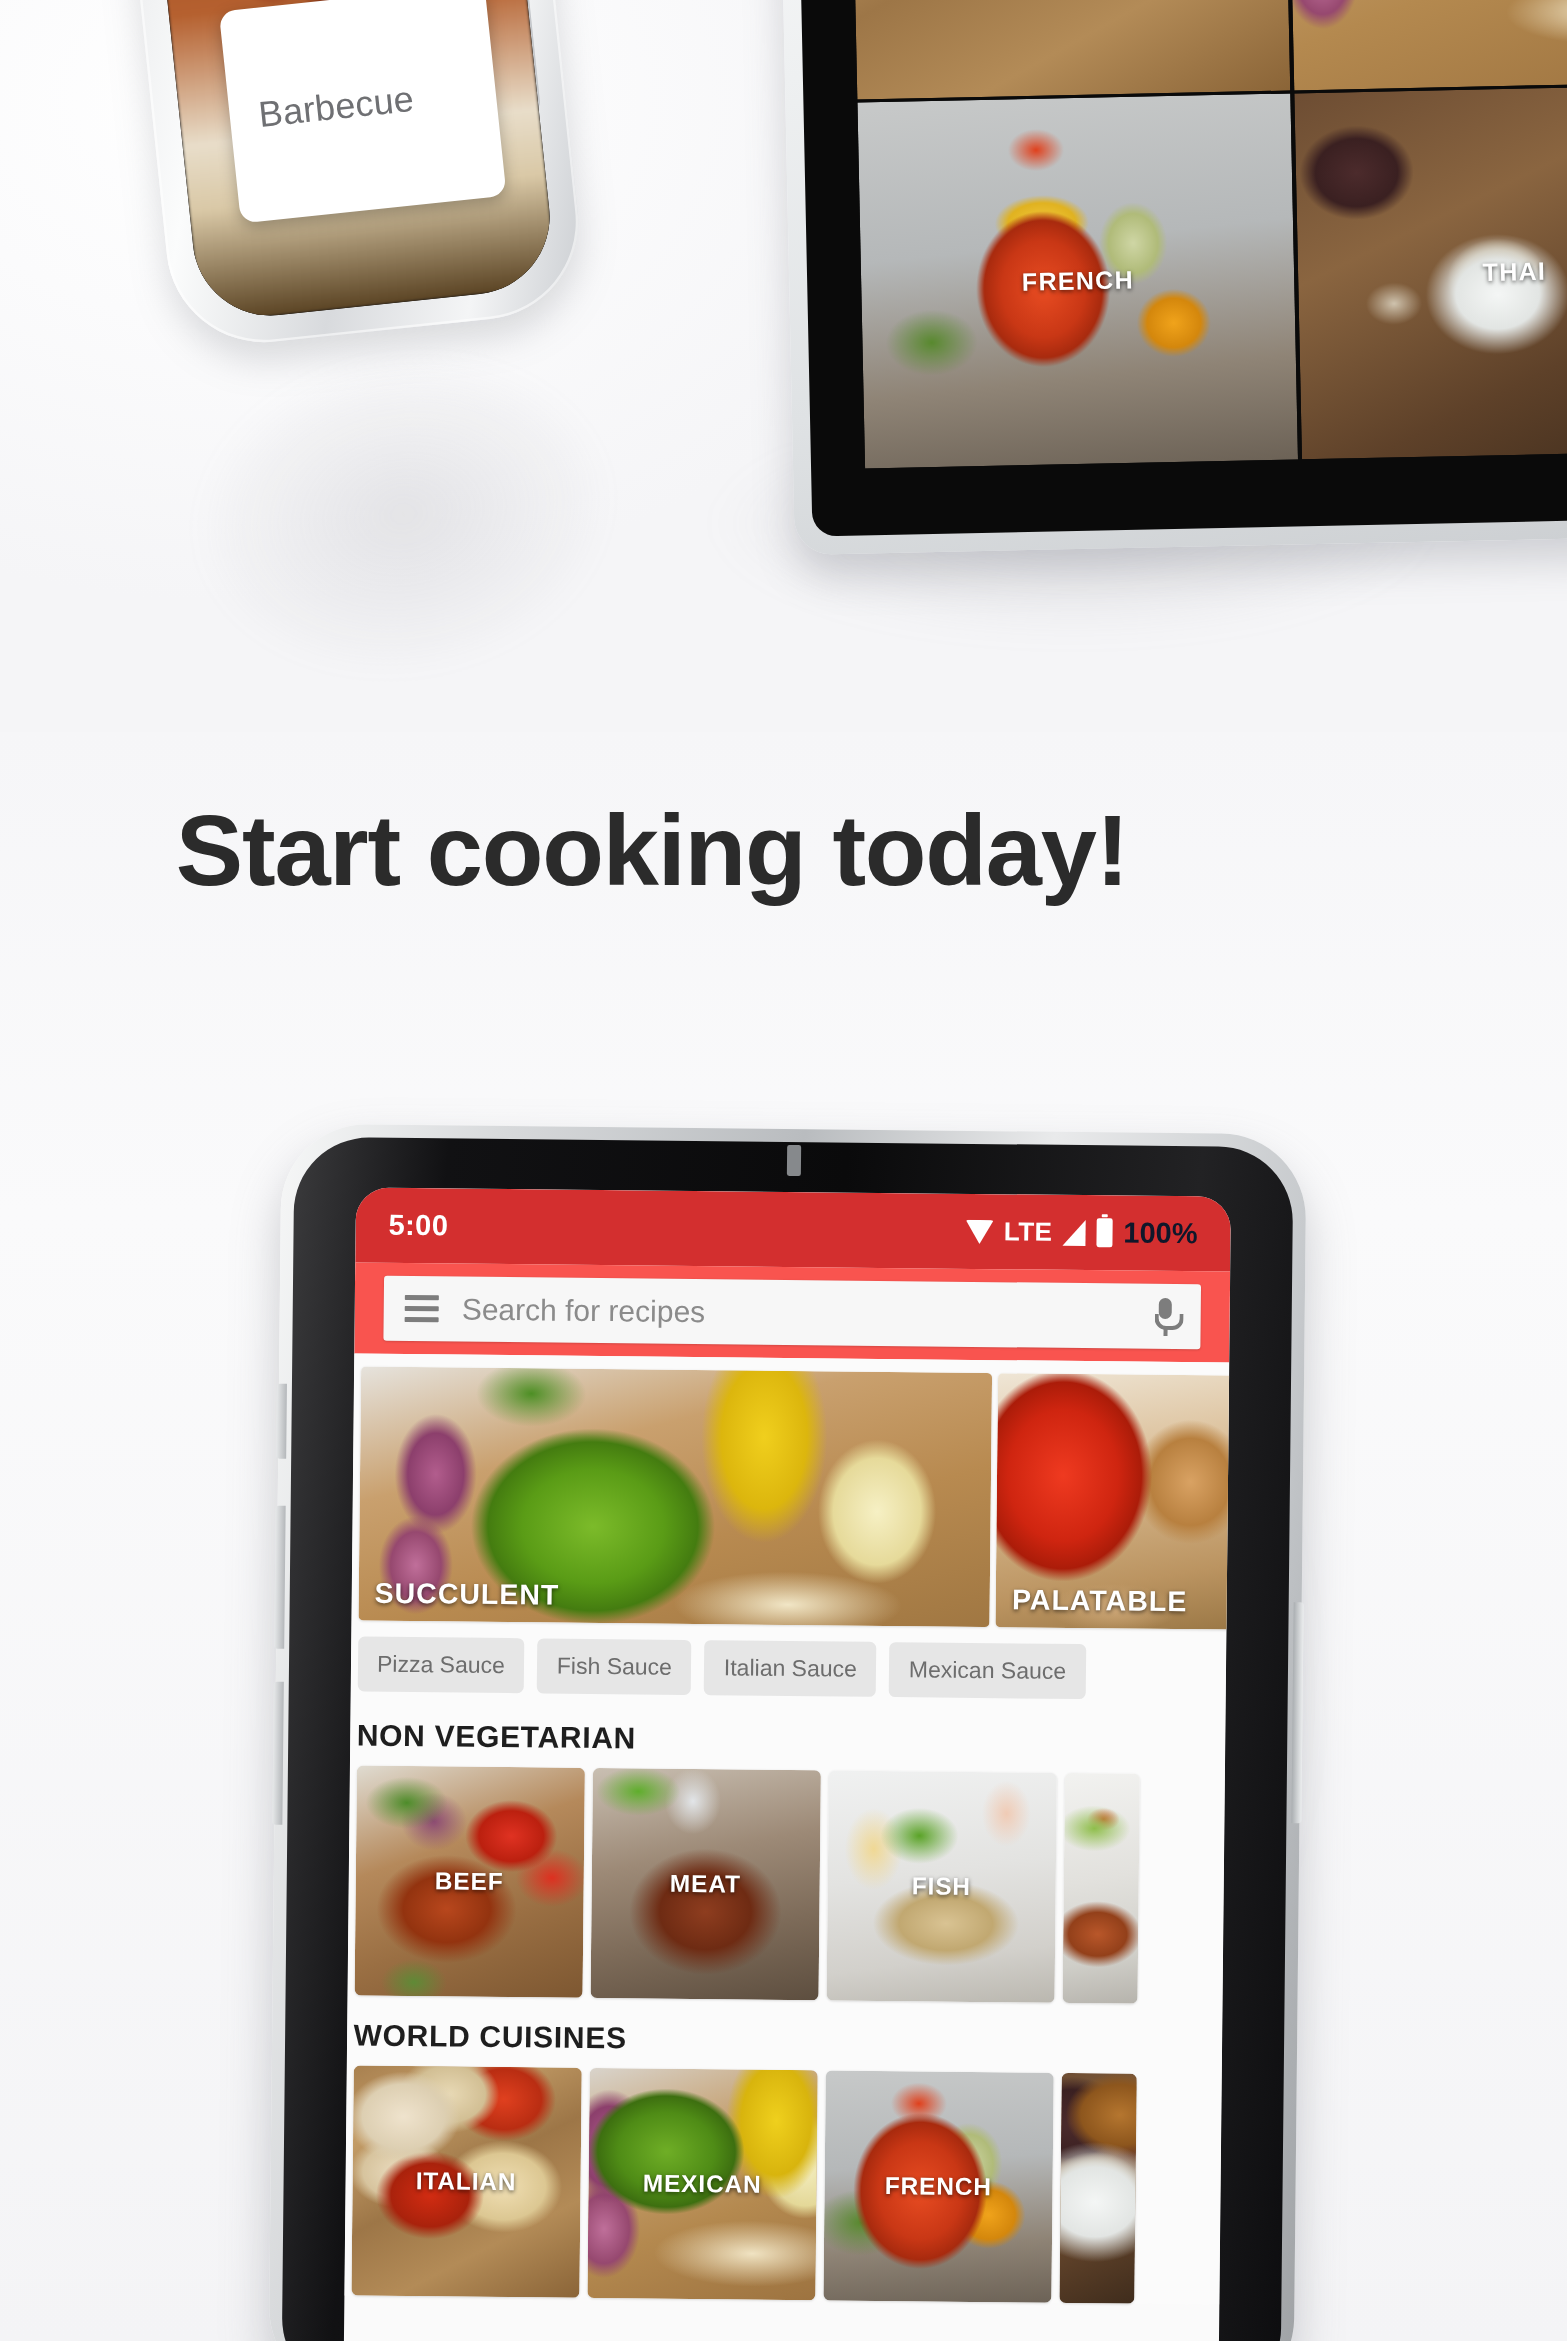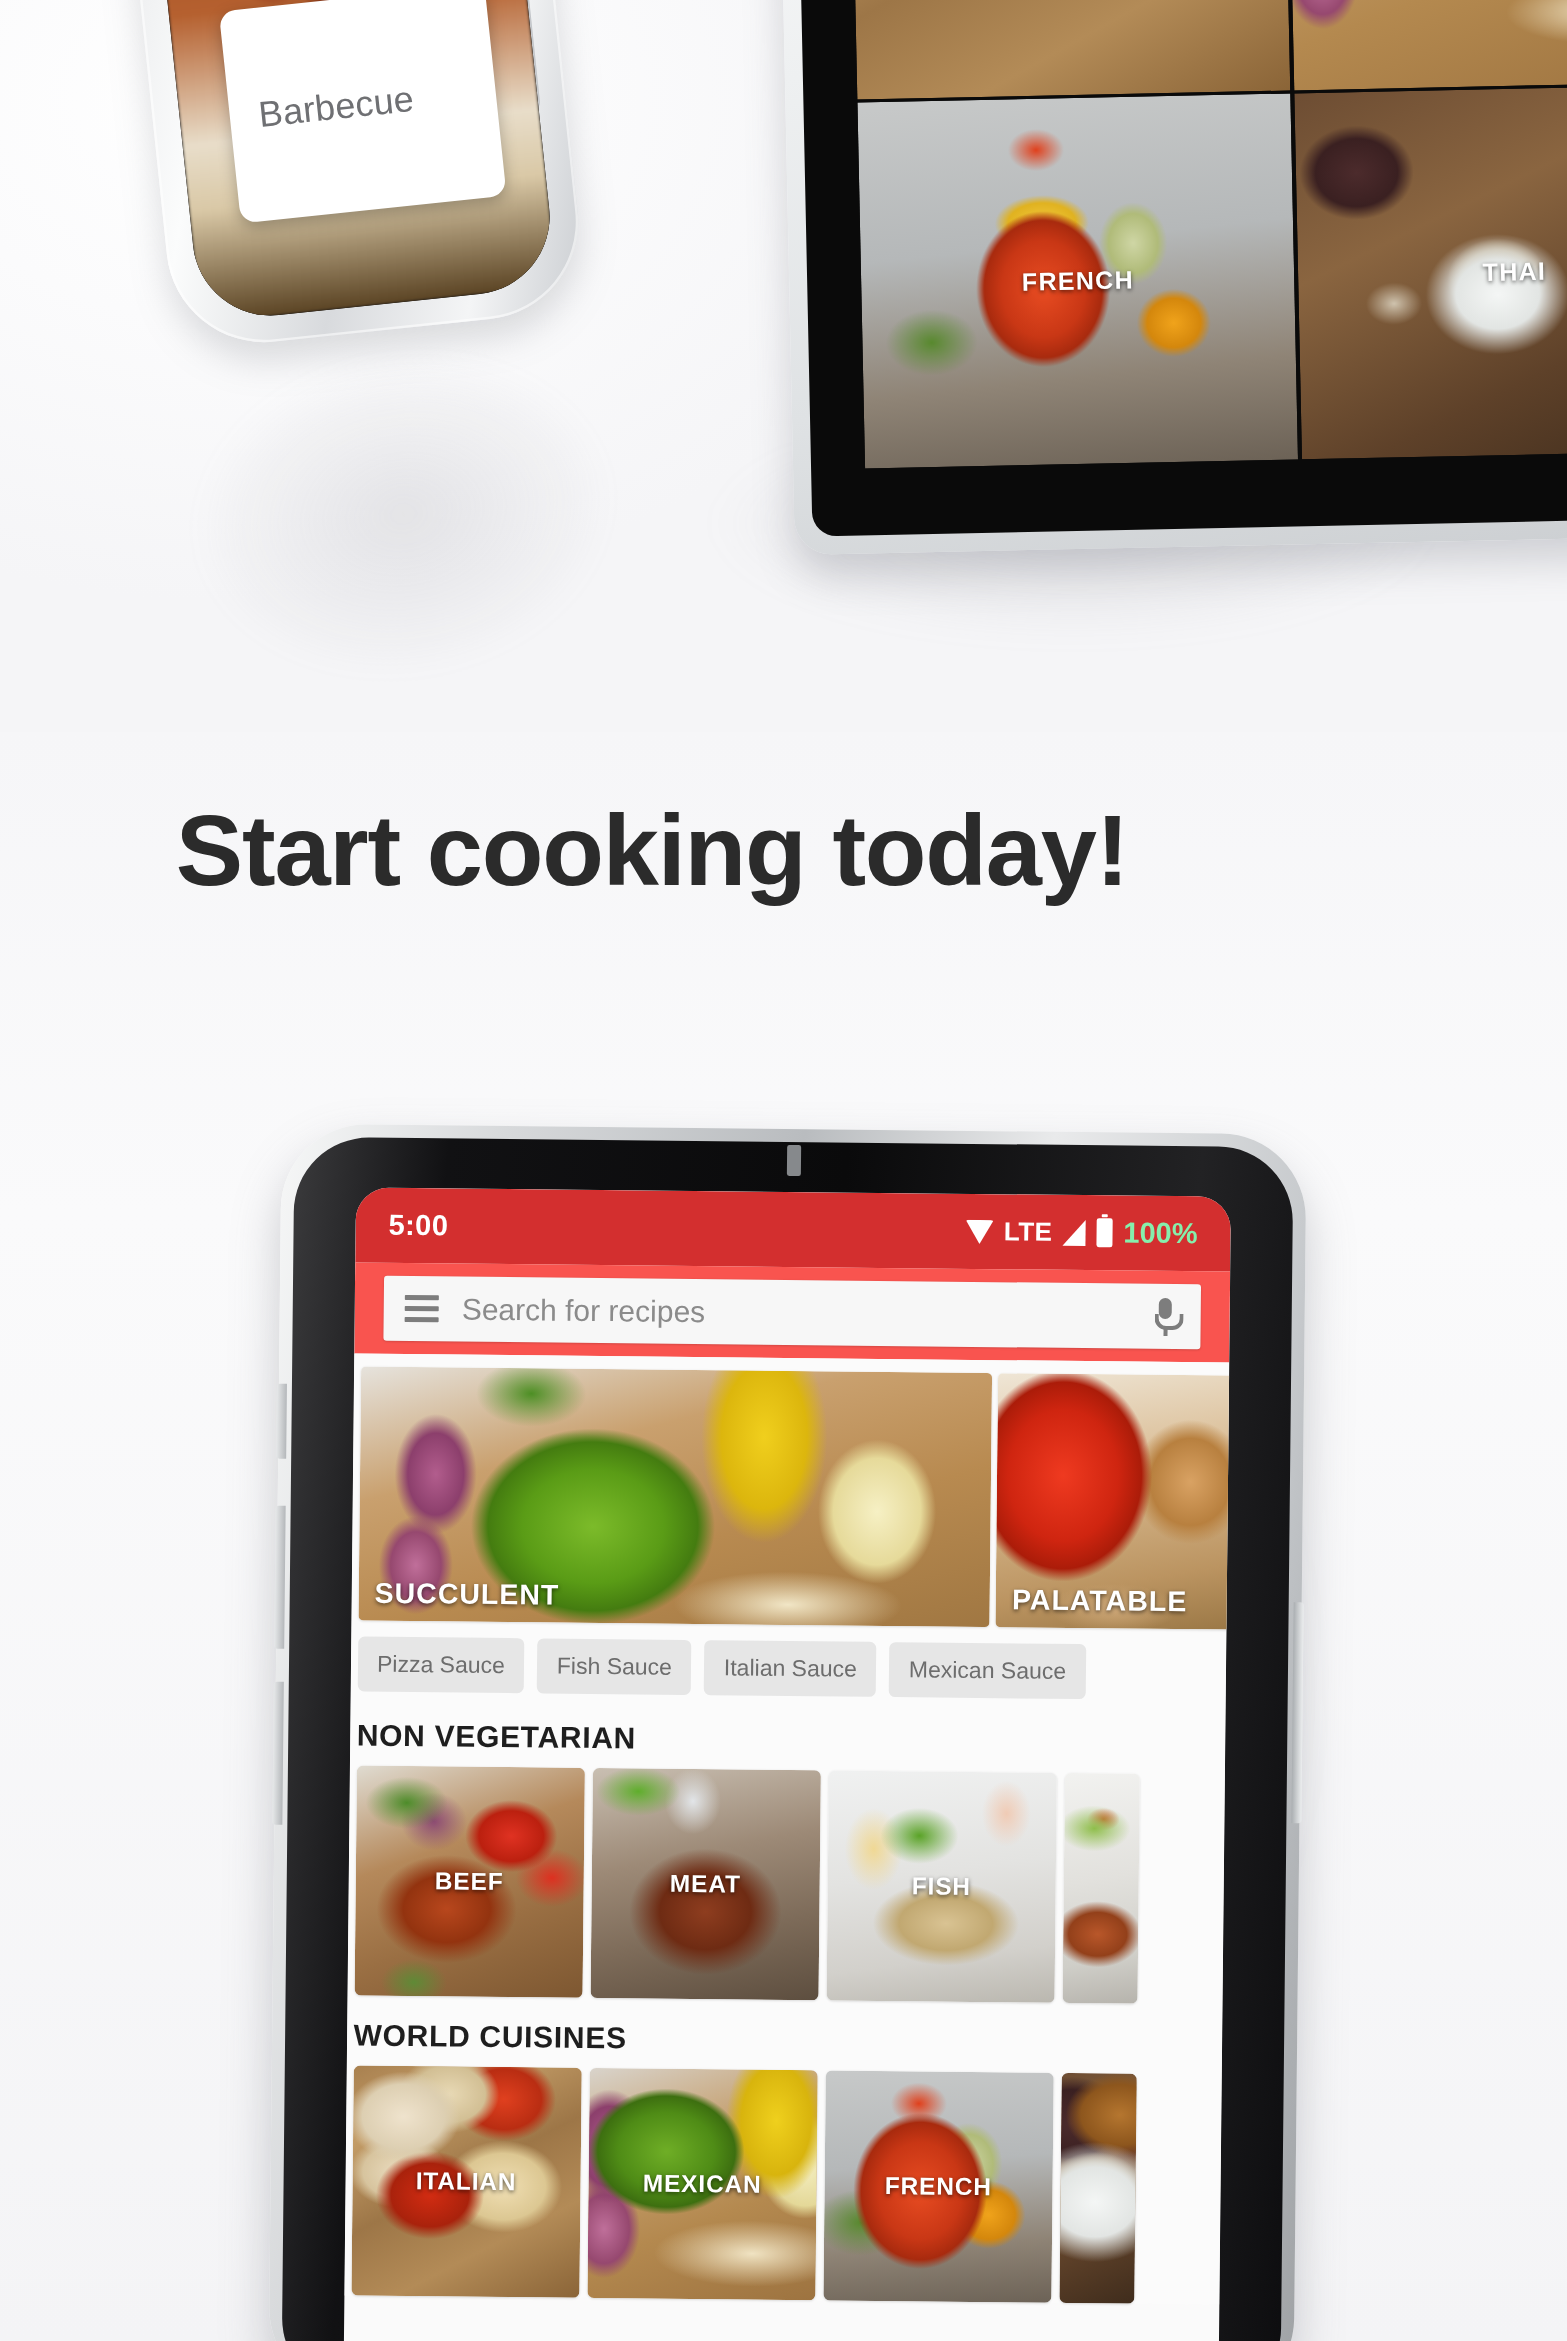--- a/index.html
+++ b/index.html
@@ -205,21 +205,21 @@
   }
 
   
   .status-bar {
     height: 75px; background: #d32f2f;
     display: flex; align-items: center; justify-content: space-between;
     padding: 0 33px;
   }
   .status-time { color: #fff; font-size: 29px; font-weight: 600; letter-spacing: 0.4px; }
   .status-icons { display: flex; align-items: center; gap: 10.6px; }
-  .status-icons .pct { color: #86efac; font-size: 29px; font-weight: 600; }
+  .status-icons .pct { color: #0f172a; font-size: 29px; font-weight: 600; }
   .ic-wifi {
     width: 0; height: 0; border-left: 14.6px solid transparent;
     border-right: 14.6px solid transparent; border-top: 24.4px solid #fff;
     border-radius: 3.3px;
   }
   .ic-lte { color:#fff; font-size:26px; font-weight:700; letter-spacing:0.4px; }
   .ic-signal {
     width: 0; height: 0; border-left: 23px solid transparent; border-bottom: 26px solid #fff;
   }
   .ic-batt {

